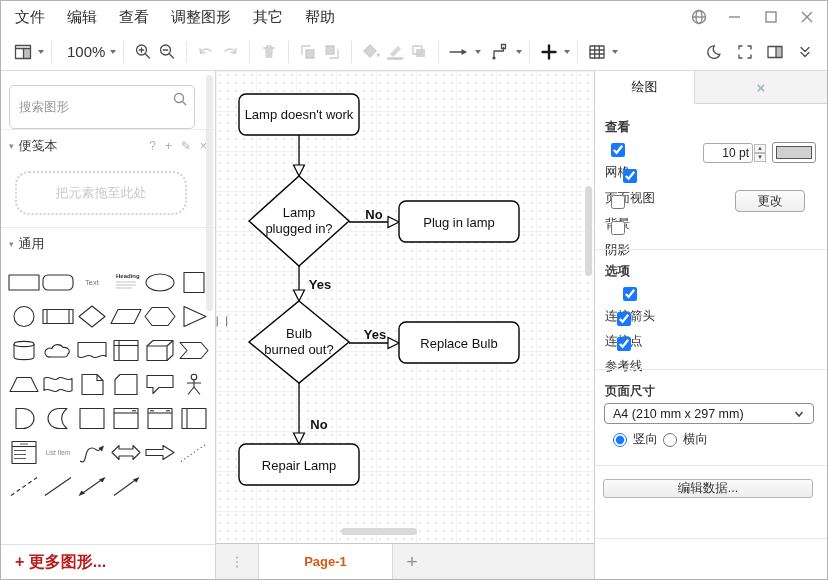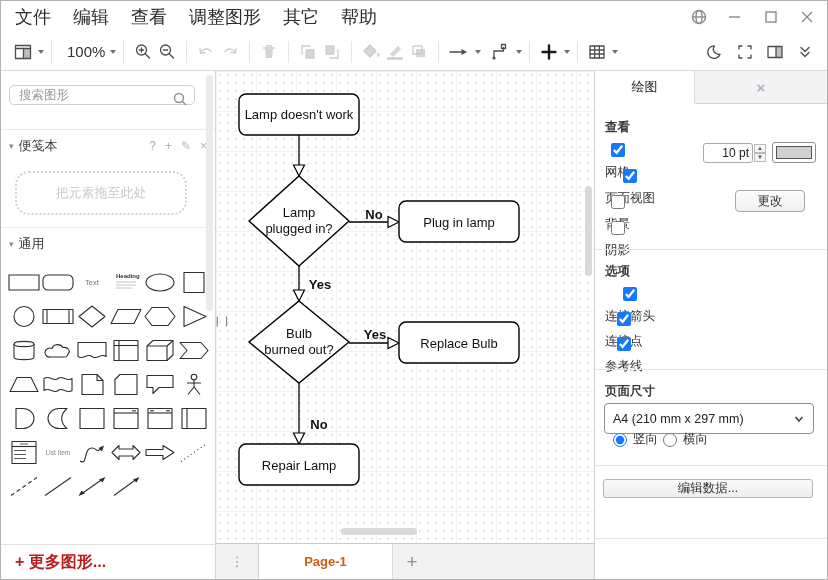--- a/index.html
+++ b/index.html
@@ -1,40 +1,40 @@
 <!DOCTYPE html>
 <html><head>
 <meta charset="utf-8">
 <style>
   * { margin:0; padding:0; box-sizing:border-box; }
   html,body { width:828px; height:580px; font-family:"Liberation Sans", sans-serif; background:#fff; }
   .app { position:relative; width:828px; height:580px; background:#fff; border:1px solid #b3b3b3; overflow:hidden; }
 
   
   .menubar { position:absolute; left:0; top:0; right:0; height:32px; display:flex; align-items:center; padding:0 14px; gap:22px; background:#fff; }
-  .menu-item { font-size:18px; color:#2d2d2d; cursor:default; }
+  .menu-item { font-size:15px; color:#2d2d2d; cursor:default; }
   .win-controls { position:absolute; right:10px; top:0; height:32px; display:flex; align-items:center; gap:16px; }
   .win-btn { width:20px; height:20px; display:flex; align-items:center; justify-content:center; }
   .win-btn svg { stroke:#8a8a8a; fill:none; stroke-width:1.4; }
 
   
   .toolbar { position:absolute; left:0; top:32px; right:0; height:38px; display:flex; align-items:center; padding:0 10px; background:#fff; border-bottom:1px solid #dadada; }
   .tb-btn { height:26px; min-width:24px; display:flex; align-items:center; justify-content:center; padding:0 2px; }
   .tb-btn svg { stroke:#4d4d4d; fill:none; stroke-width:1.3; stroke-linecap:round; stroke-linejoin:round; }
   .tb-btn.disabled svg { stroke:#cccccc; }
   .tb-btn.disabled svg .fillpart { fill:#d6d6d6; }
   .tb-btn svg .fillpart { fill:#bfbfbf; }
   .caret { width:0; height:0; border-left:3.5px solid transparent; border-right:3.5px solid transparent; border-top:4px solid #707070; margin-left:3px; }
   .tb-sep { width:1px; height:22px; background:#e4e4e4; margin:0 7px; }
   .zoom-label { font-size:15px; color:#333; margin:0 2px 0 8px; }
   .tb-right { margin-left:auto; display:flex; align-items:center; }
 
   
   .sidebar { position:absolute; left:0; top:70px; width:215px; bottom:35px; background:#fff; border-right:1px solid #d5d5d5; }
-  .search-wrap { position:absolute; left:8px; top:14px; width:186px; height:20px; }
+  .search-wrap { position:absolute; left:8px; top:14px; width:186px; height:44px; }
   .search-input { width:100%; height:100%; border:1px solid #d0d0d0; border-radius:5px; padding:0 26px 0 9px; font-size:12.5px; color:#333; outline:none; font-family:"Liberation Sans",sans-serif; }
   .search-input::placeholder { color:#9a9a9a; }
   .search-icon { position:absolute; right:7px; top:6px; }
   .search-icon svg { stroke:#8f8f8f; fill:none; stroke-width:1.4; }
   .side-divider { position:absolute; left:0; width:100%; height:1px; background:#ececec; }
   .section-head { position:absolute; left:8px; right:8px; display:flex; align-items:center; font-size:13px; color:#383838; }
   .tri { font-size:9px; color:#8b8b8b; margin-right:5px; }
   .scratch-actions { margin-left:auto; display:flex; gap:9px; color:#b0b0b0; font-size:12px; }
   .scratch-actions span { cursor:pointer; }
   .dropzone { position:absolute; left:14px; top:100px; width:172px; height:44px; border:2px dotted #d2d2d2; border-radius:14px; display:flex; align-items:center; justify-content:center; font-size:13px; color:#c9c9c9; }
@@ -79,21 +79,21 @@
   .p-row input[type=checkbox] { width:14px; height:14px; accent-color:#1677ff; }
   .p-row label { font-size:12.5px; color:#333; }
   .grid-size-box { position:absolute; display:flex; align-items:center; }
   .grid-size-input { width:50px; height:20px; border:1px solid #aaa; border-radius:3px; font-size:12px; text-align:right; padding-right:3px; color:#222; font-family:"Liberation Sans",sans-serif; }
   .spinner { display:flex; flex-direction:column; margin-left:1px; }
   .spinner span { font-size:6px; color:#555; line-height:5px; border:1px solid #bbb; padding:1px 2px; background:#f6f6f6; }
   .color-swatch-btn { margin-left:6px; width:44px; height:21px; border:1px solid #8f8f8f; border-radius:3px; background:#fff; display:flex; align-items:center; justify-content:center; }
   .color-swatch { width:36px; height:13px; background:#d0d0d0; border:1px solid #555; }
   .small-btn { position:absolute; height:22px; border:1px solid #a5a5a5; border-radius:4px; background:linear-gradient(#fcfcfc,#efefef); font-size:12.5px; color:#333; display:flex; align-items:center; justify-content:center; cursor:pointer; }
   .p-divider { position:absolute; left:0; right:0; height:1px; background:#e6e6e6; }
-  .page-select { position:absolute; left:9px; right:13px; height:31px; border:1px solid #8f8f8f; border-radius:4px; background:#fff; display:flex; align-items:center; padding:0 8px; font-size:12.5px; color:#222; cursor:pointer; }
+  .page-select { position:absolute; left:9px; right:13px; height:21px; border:1px solid #8f8f8f; border-radius:4px; background:#fff; display:flex; align-items:center; padding:0 8px; font-size:12.5px; color:#222; cursor:pointer; }
   .page-select svg { margin-left:auto; stroke:#444; fill:none; stroke-width:1.5; }
   .radio-row { position:absolute; display:flex; align-items:center; gap:6px; }
   .radio-row input { width:14px; height:14px; accent-color:#1677ff; }
   .wide-btn { position:absolute; left:8px; right:14px; height:19px; border:1px solid #b5b5b5; border-radius:3px; background:linear-gradient(#fafafa,#ededed); font-size:12.5px; color:#333; display:flex; align-items:center; justify-content:center; cursor:pointer; }
 </style>
 </head>
 <body>
 
 <div class="app">
 

